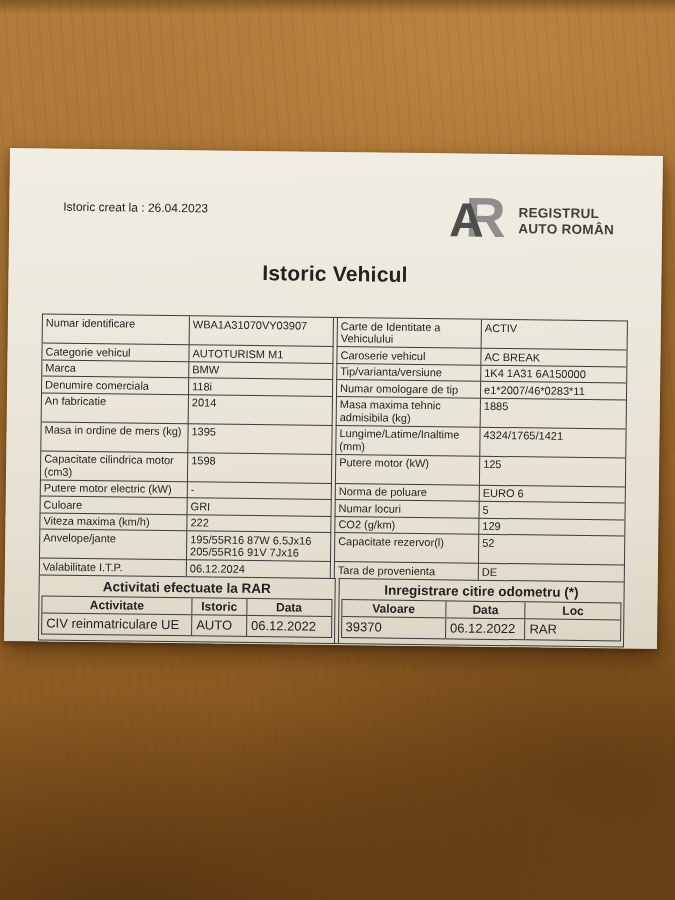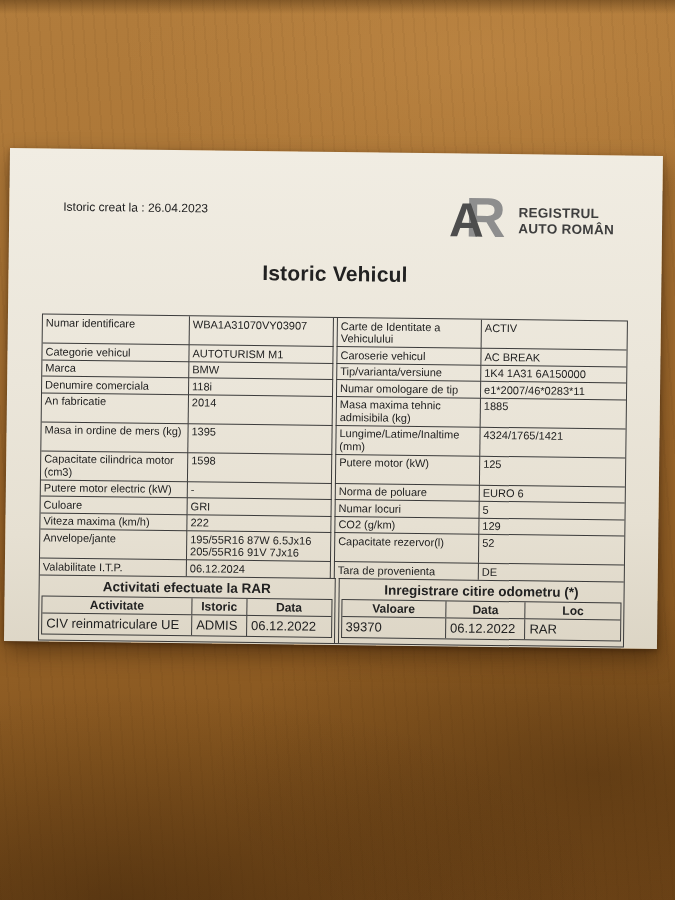--- a/index.html
+++ b/index.html
@@ -169,21 +169,21 @@
       <div class="bhalf bleft">
         <div class="sec-head">Activitati efectuate la RAR</div>
         <div class="subtable">
           <div class="srow shead" id="act-head">
               <div class="scell ac0">Activitate</div>
               <div class="scell ac1">Istoric</div>
               <div class="scell ac2">Data</div>
             </div>
           <div class="srow sdata" id="act-data">
               <div class="scell ac0">CIV reinmatriculare UE</div>
-              <div class="scell ac1">ADMIS</div>
+              <div class="scell ac1">AUTO</div>
               <div class="scell ac2">06.12.2022</div>
             </div>
         </div>
       </div>
       <div class="gap"></div>
       <div class="bhalf bright">
         <div class="sec-head">Inregistrare citire odometru (*)</div>
         <div class="subtable">
           <div class="srow shead" id="od-head">
               <div class="scell oc0">Valoare</div>

